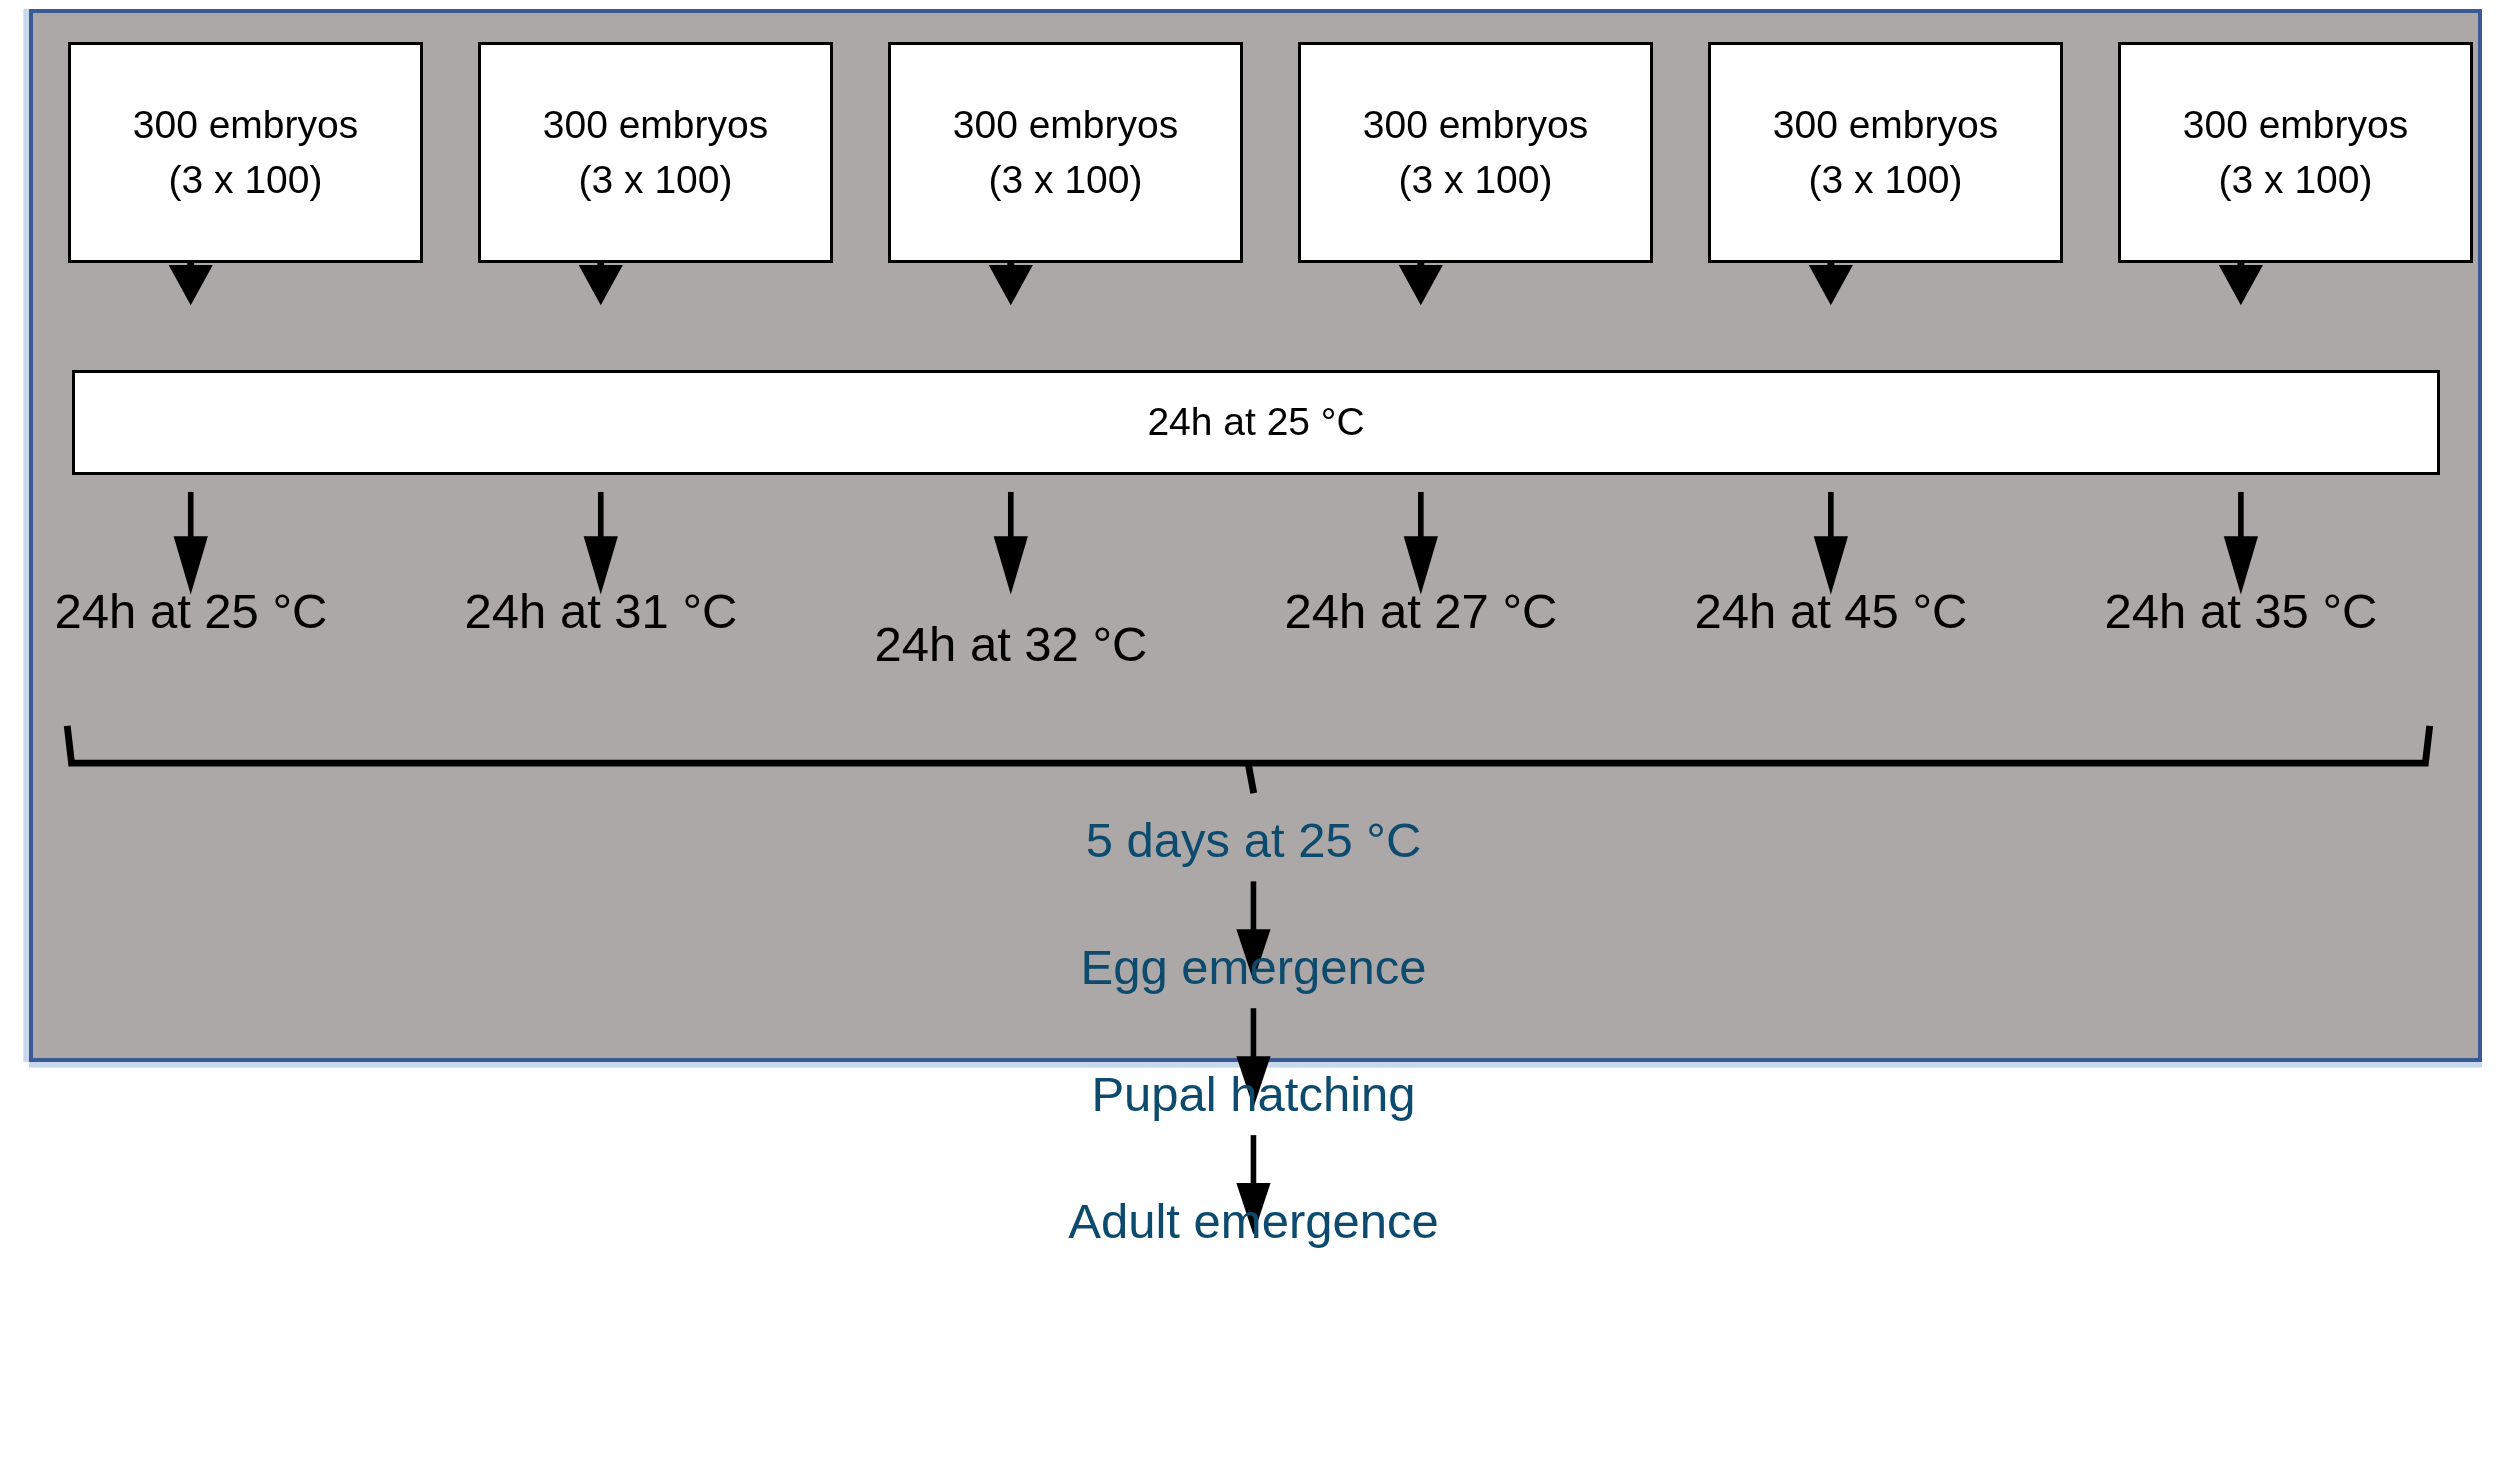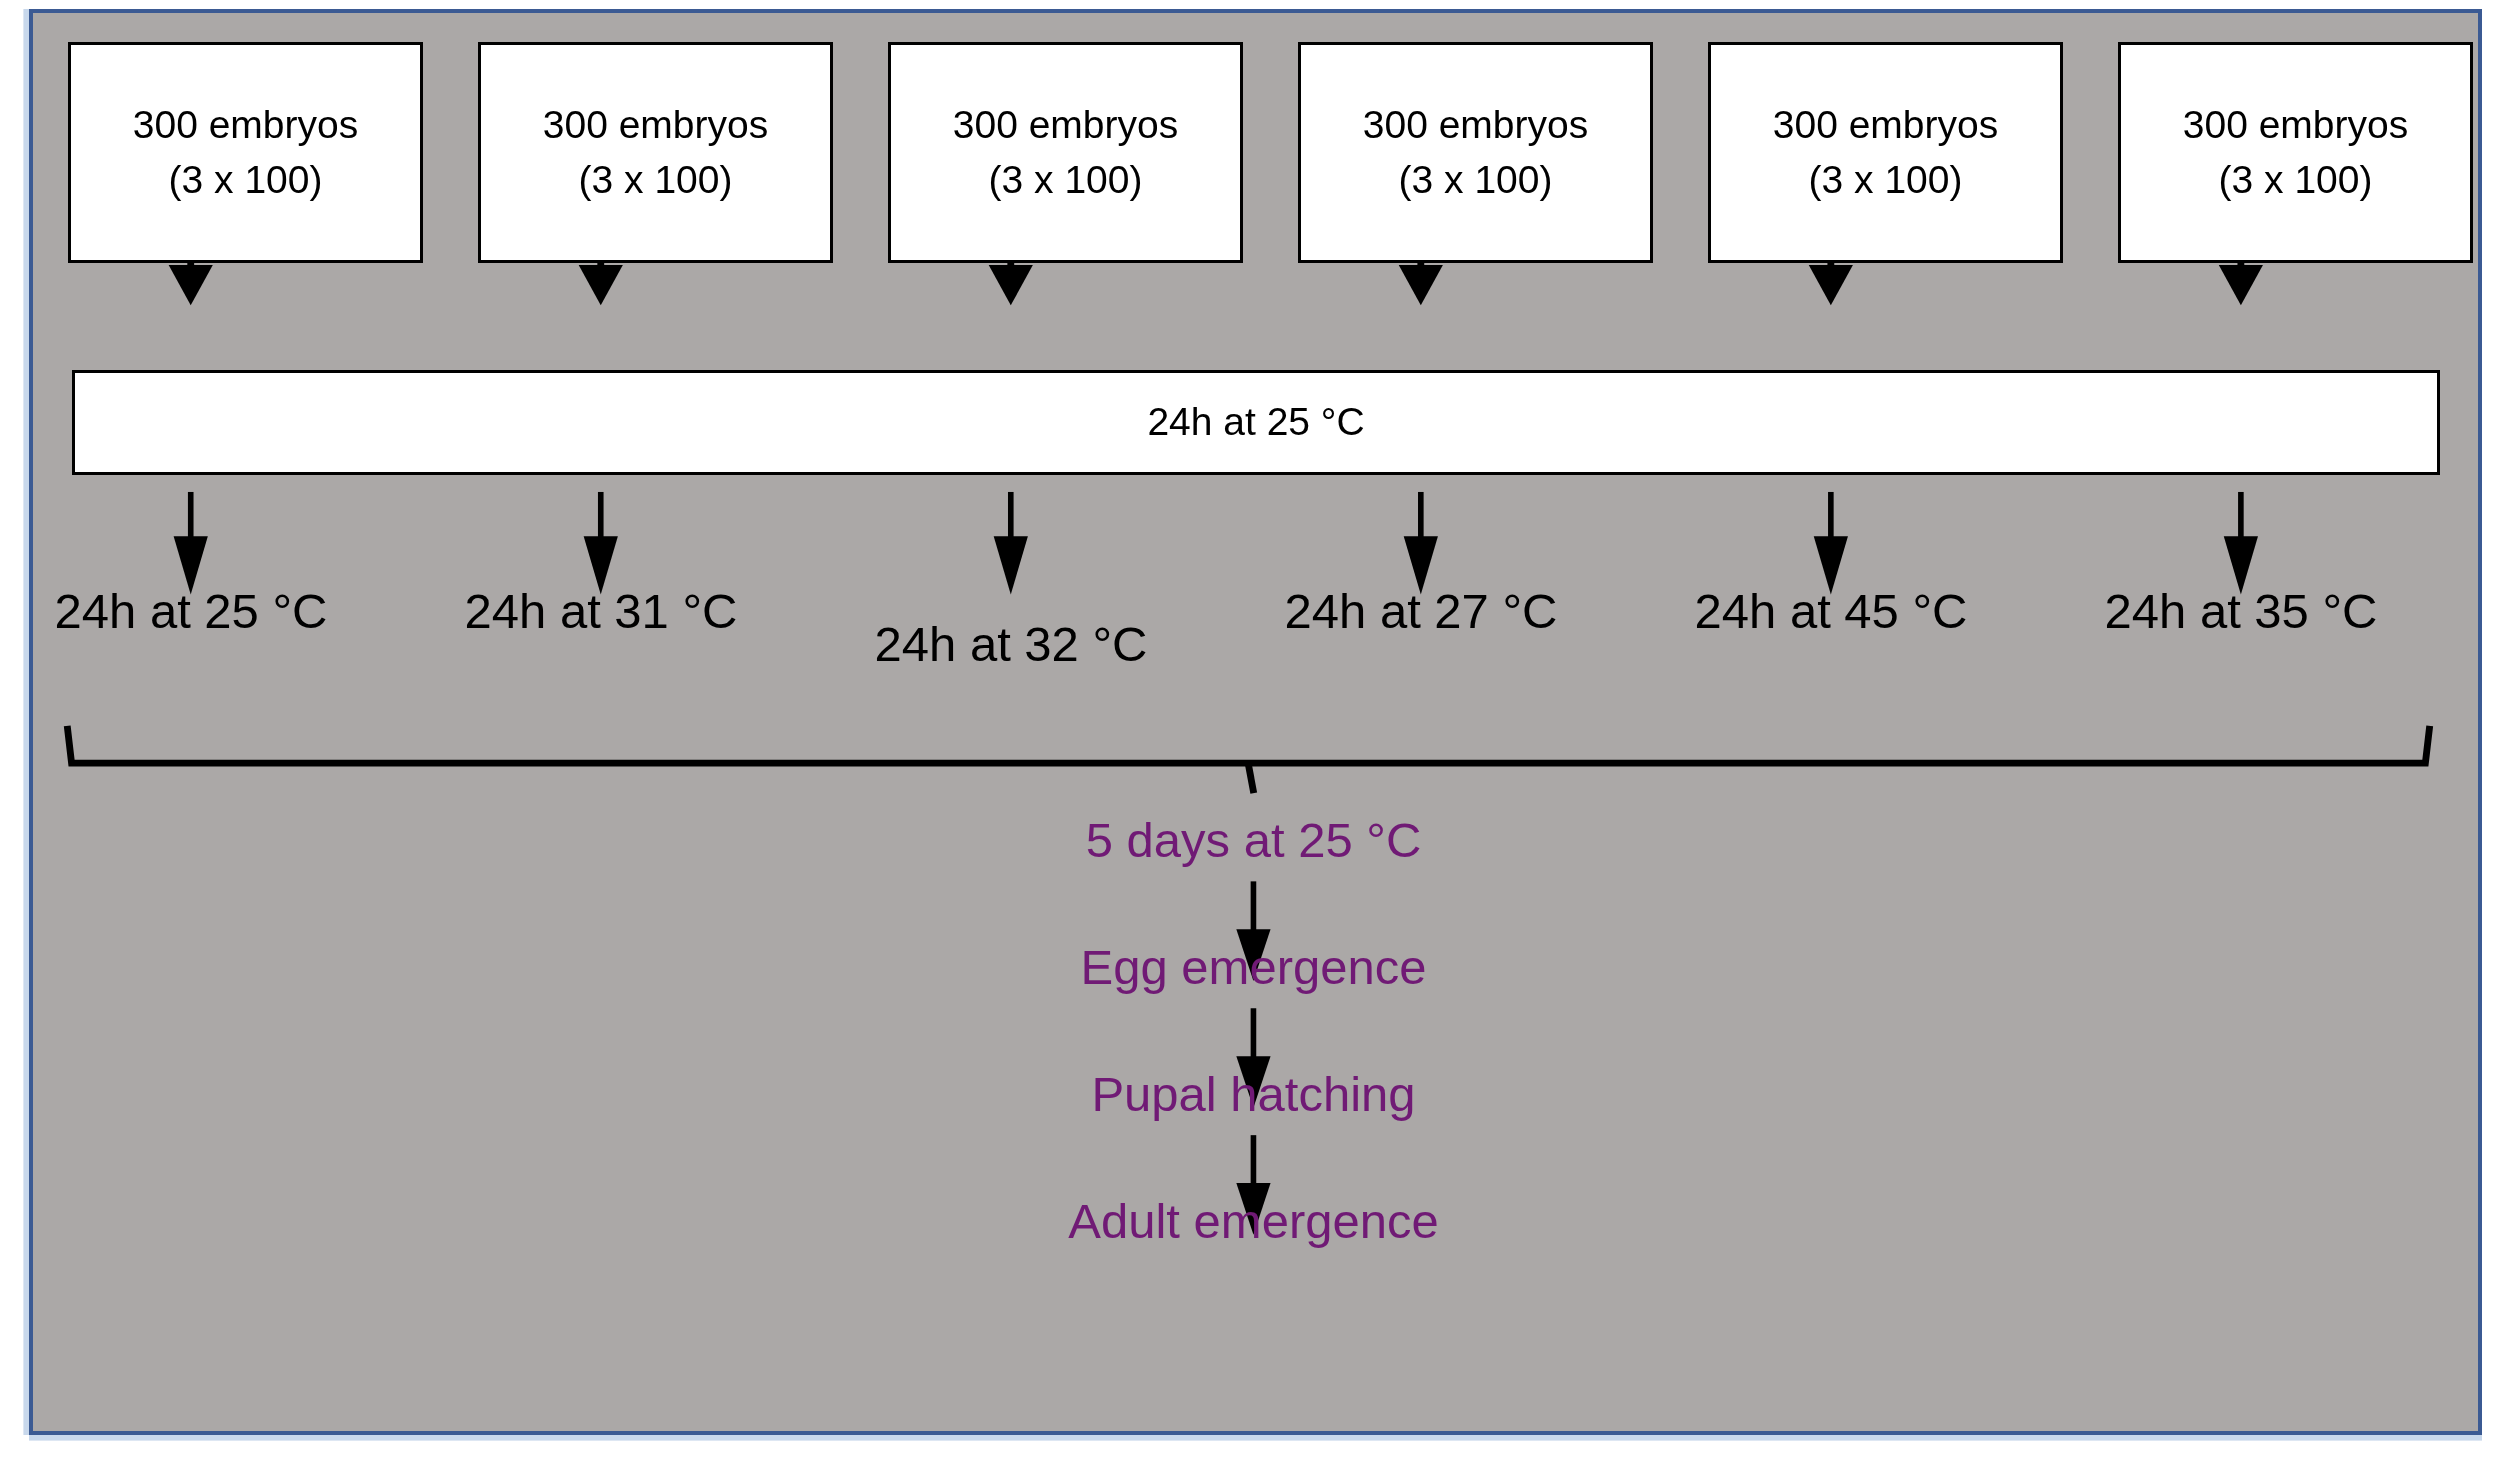--- a/index.html
+++ b/index.html
@@ -13,21 +13,21 @@
     font-family: "Liberation Sans", sans-serif;
     overflow: hidden;
   }
 
   
   #diagram-frame {
     position: absolute;
     left: 29px;
     top: 8.7px;
     width: 2453px;
-    height: 1426px;
+    height: 1053px;
     background: #ABA8A7;
     border: 4.4px solid #3B5A93;
     box-sizing: border-box;
     box-shadow: -5.6px 0 0 0 #C8D8EC, 0 5.6px 0 0 #C8D8EC;
   }
 
   .layer { position: absolute; left: 0; top: 0; width: 100%; height: 100%; }
 
   
   .embryo-box {
@@ -78,21 +78,21 @@
     color: #000000;
     white-space: nowrap;
   }
 
   
   .chain-label {
     position: absolute;
     width: 871px;
     text-align: center;
     font-size: 49px;
-    color: #701a75;
+    color: #0c4a6e;
     white-space: nowrap;
   }
 
   
   #vectors {
     position: absolute;
     left: 0; top: 0;
     width: 2444px;
     height: 1417px;
     pointer-events: none;

